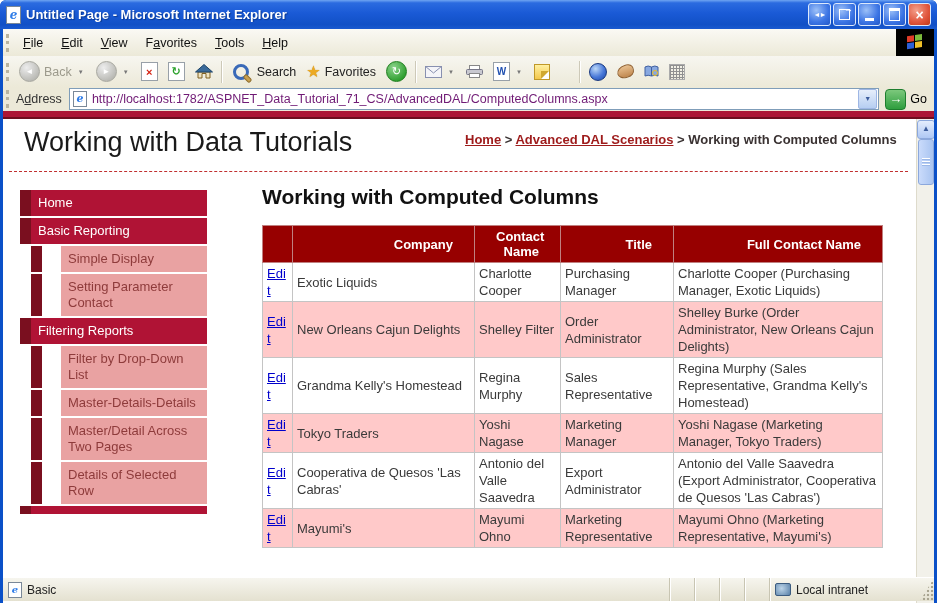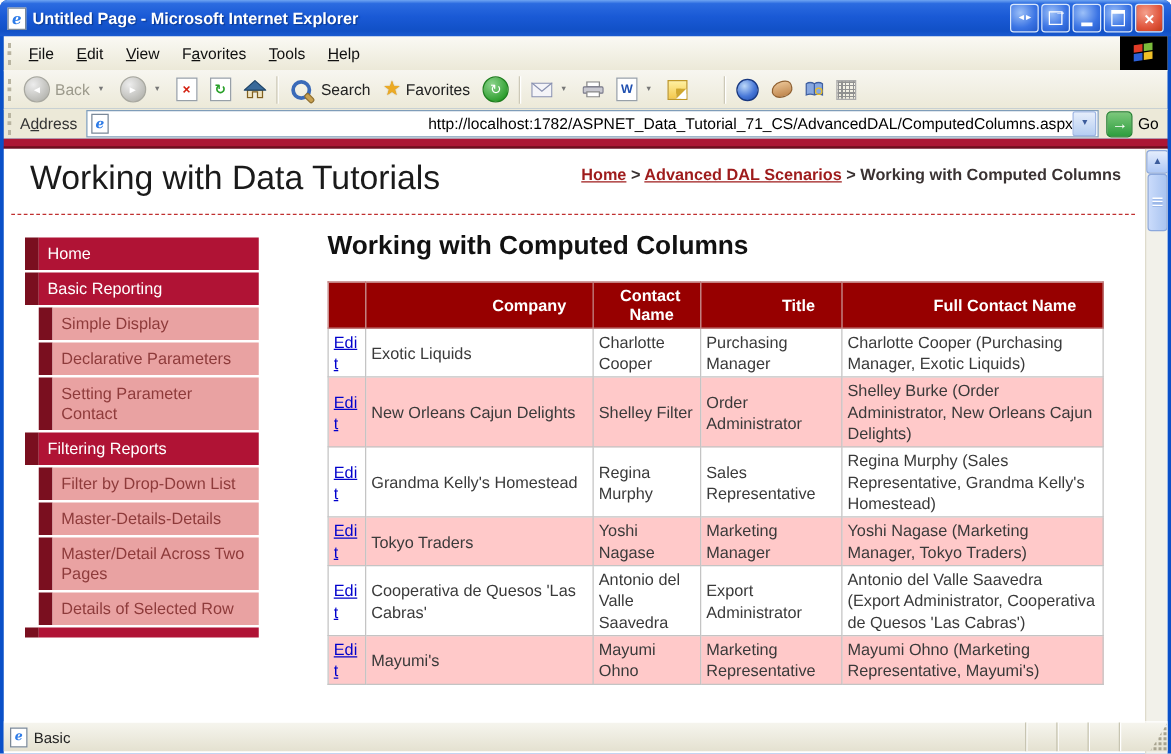--- a/index.html
+++ b/index.html
@@ -56,42 +56,42 @@
   .sphere{width:16px;height:16px;border-radius:50%;background:radial-gradient(circle at 35% 30%,#BCD8F8,#4878D8 55%,#1C48A8);border:1px solid #183880;}
   .blob{width:15px;height:11px;background:linear-gradient(#E8C090,#C08850);border-radius:60% 40% 50% 50%;transform:rotate(-15deg);border:1px solid #906030;}
   .devgrid{width:14px;height:14px;border:1px solid #AAA;
     background-image:repeating-linear-gradient(#909090 0 1px,transparent 1px 3px),repeating-linear-gradient(90deg,#909090 0 1px,transparent 1px 3px);}
   
   .addressbar{position:absolute;left:3px;right:3px;top:87px;height:24px;display:flex;align-items:center;
     background:#ECE9D8;font-size:12.5px;}
   .addr-label{color:#333;padding:0 7px 0 2px;}
   .addr-input{flex:1;height:20px;background:#fff;border:1px solid #7F9DB9;display:flex;align-items:center;padding:0 1px 0 3px;}
   .addr-input .ie-doc{width:12px;height:14px;font-size:11px;line-height:12px;}
-  .addr-url{flex:1;padding-left:5px;color:#000000;white-space:nowrap;overflow:hidden;text-align:right;}
+  .addr-url{flex:1;padding-left:5px;color:#701a75;white-space:nowrap;overflow:hidden;}
   .addr-drop{width:17px;height:18px;background:linear-gradient(#E6EEFB,#B6CEF2);border:1px solid #9EB6E4;border-radius:2px;
     color:#3C5C9C;font-size:7px;text-align:center;line-height:17px;flex:none;}
   .go-wrap{display:flex;align-items:center;gap:4px;padding:0 7px 0 6px;}
   .go-ic{width:19px;height:19px;border-radius:4px;background:linear-gradient(#7CC87C,#2E9E3E);border:1px solid #1E7E2E;
     color:#fff;font-weight:bold;text-align:center;line-height:17px;font-size:13px;}
   
   .banner{position:absolute;left:3px;right:3px;top:111px;height:6px;background:#AC1635;border-bottom:2px solid #6E0E1E;}
   
   .content{position:absolute;left:3px;right:3px;top:119px;height:518px;background:#fff;overflow:hidden;}
   .site-title{position:absolute;left:21px;top:8px;font-size:27px;color:#1A1A1A;font-weight:normal;margin:0;}
   .breadcrumb{position:absolute;left:462px;top:13px;width:442px;font-size:13px;font-weight:bold;color:#3A3232;line-height:16px;}
   .breadcrumb a{color:#9E1B1B;text-decoration:underline;cursor:pointer;}
   .divider{position:absolute;left:6px;right:26px;top:52px;border-top:1px dashed #C03030;}
   
   .sidebar{position:absolute;left:17px;top:71px;width:187px;}
   .side-item{display:flex;margin-bottom:2px;cursor:pointer;}
   .s-strip{width:11px;background:#7A0F1F;flex:none;}
   .s-body{flex:1;padding:5px 7px;font-size:13px;line-height:16px;}
   .lvl1 .s-body{background:#B01335;color:#FFF;}
   .lvl2{margin-left:11px;}
-  .lvl2 .s-body{background:#E9A2A2;color:#8E3B3B;}
+  .lvl2 .s-body{background:#E9A2A2;color:#8E3B3B;margin-left:19px;}
   .side-stub{height:8px;}
   
   .main{position:absolute;left:259px;top:66px;width:622px;}
   .main h2{margin:0 0 16px;font-size:21px;color:#111;}
   table.grid{border-collapse:collapse;table-layout:fixed;width:620px;font-size:13px;color:#3A3A3A;}
   .grid th{background:#970000;color:#fff;font-weight:bold;padding:3px 21px;border:1px solid #C08080;line-height:15px;text-align:right;}
   .grid td{border:1px solid #C4C4C4;padding:2px 4px;vertical-align:middle;line-height:17px;background:#fff;word-wrap:break-word;}
   .grid tr.pink td{background:#FFC9C9;}
   a.edit{color:#0000CC;text-decoration:underline;cursor:pointer;}
   
@@ -269,24 +269,20 @@
           <span class="s-strip"></span>
           <span class="s-body">Home</span>
         </div>
         <div class="side-item lvl1">
           <span class="s-strip"></span>
           <span class="s-body">Basic Reporting</span>
         </div>
         <div class="side-item lvl2">
           <span class="s-strip"></span>
           <span class="s-body">Simple Display</span>
-        </div>
-        <div class="side-item lvl2">
-          <span class="s-strip"></span>
-          <span class="s-body">Declarative Parameters</span>
         </div>
         <div class="side-item lvl2">
           <span class="s-strip"></span>
           <span class="s-body">Setting Parameter Contact</span>
         </div>
         <div class="side-item lvl1">
           <span class="s-strip"></span>
           <span class="s-body">Filtering Reports</span>
         </div>
         <div class="side-item lvl2">
@@ -386,16 +382,20 @@
 
   <div class="statusbar">
     <span class="panel p-done">
       <span class="ie-doc">e</span>
       <span>Basic</span>
     </span>
     <span class="p-empty"></span>
     <span class="p-empty"></span>
     <span class="p-empty"></span>
     <span class="p-empty"></span>
+    <span class="panel p-zone">
+      <span class="zone-ic"></span>
+      <span>Local intranet</span>
+    </span>
     <span class="grip-corner"></span>
   </div>
 
 </div>
 
 </body></html>

